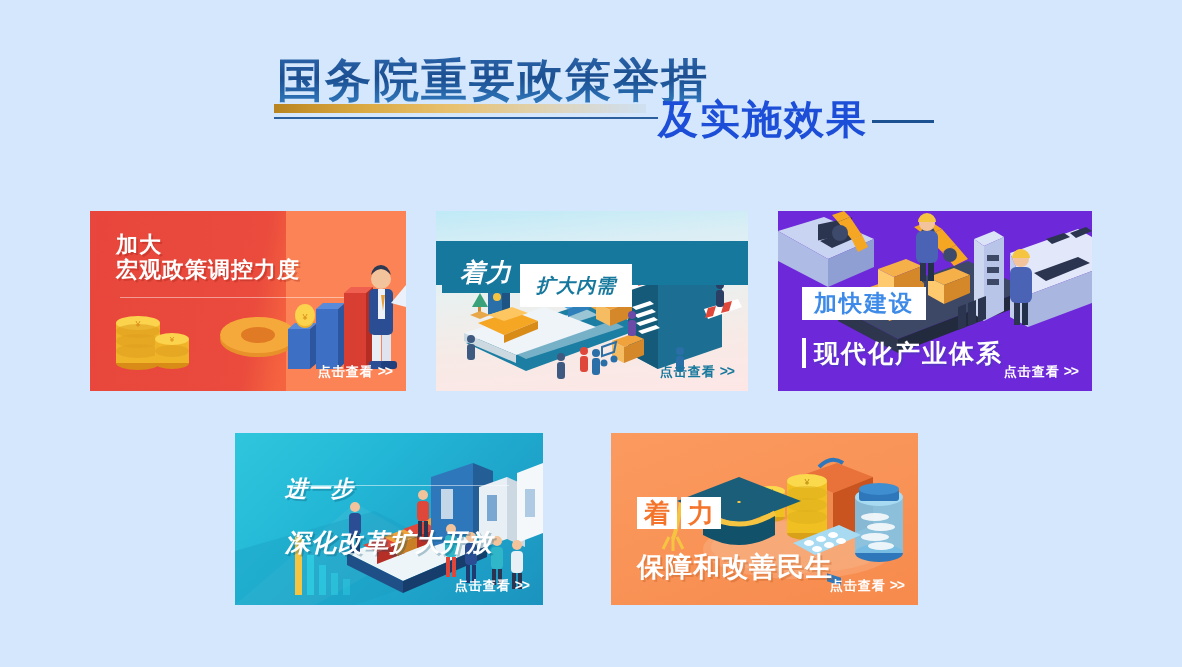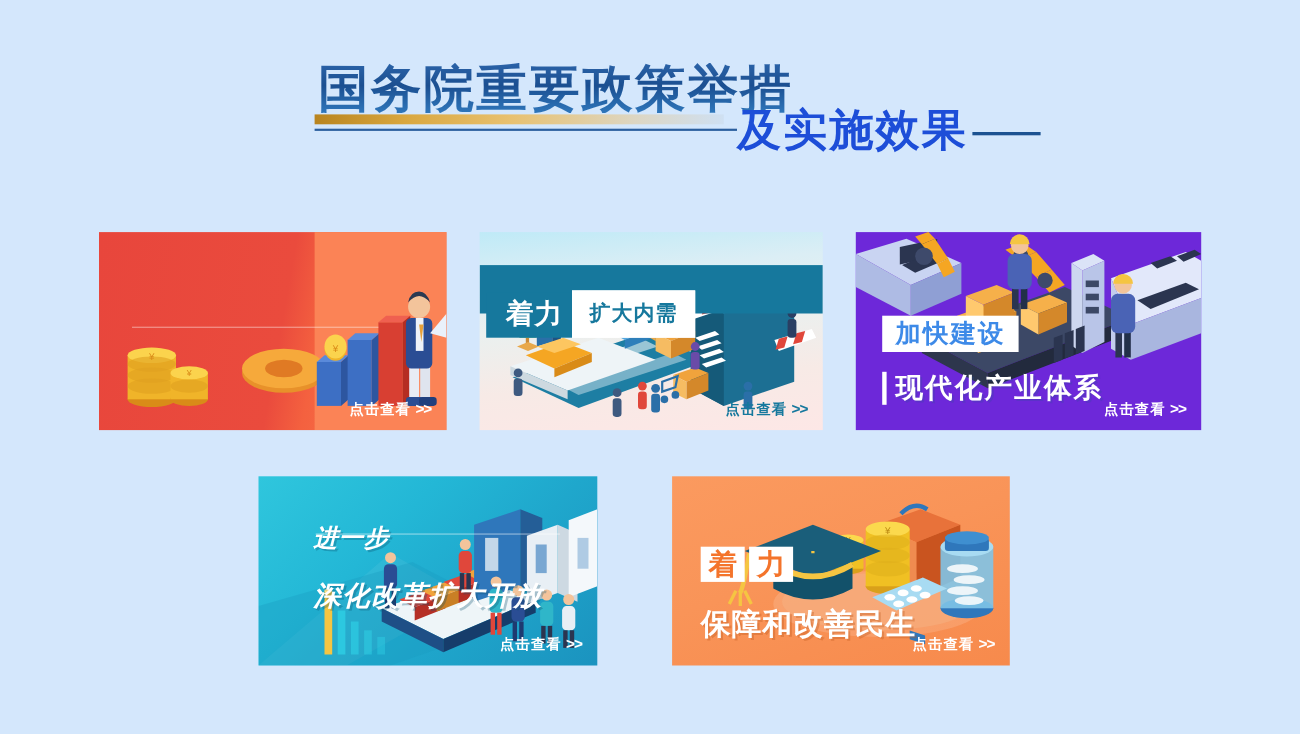--- a/index.html
+++ b/index.html
@@ -5,21 +5,21 @@
 <style>
   html,body{margin:0;padding:0;}
   body{
     width:1182px;height:667px;
     background:#d4e7fc;
     font-family:"Liberation Sans","DejaVu Sans",sans-serif;
     overflow:hidden;position:relative;
   }
 
   
-  #header{position:absolute;left:12px;top:0;width:1142px;height:185px;}
+  #header{position:absolute;left:0;top:0;width:1142px;height:185px;}
   #title-line1-wrap{position:absolute;left:277px;top:57px;}
   #title-line1{
     font-size:46px;font-weight:bold;letter-spacing:2px;line-height:1;
     background:linear-gradient(180deg,#2b63a8 0%,#1b4f91 45%,#2f77bb 100%);
     -webkit-background-clip:text;background-clip:text;color:#1f5596;
     -webkit-text-fill-color:transparent;
     text-shadow:0 0 0 rgba(0,0,0,0);
     white-space:nowrap;
   }
   #title-underline{
@@ -58,21 +58,21 @@
     background:linear-gradient(100deg,#e8463c 0%,#ea4b3d 52%,#f4613f 62%,#fb8356 100%);}
   #card-1 .card-title{left:26px;top:22px;}
   #card-1 .tl{font-size:22px;color:#fff;text-shadow:2px 2px 0 rgba(150,30,20,.30);}
   #c1-rule{position:absolute;z-index:6;left:30px;top:86px;width:224px;height:1px;
     background:rgba(255,255,255,.45);}
 
   
   #card-2{left:436px;top:211px;width:312px;height:180px;
     background:linear-gradient(175deg,#bfeaf7 0%,#dbeef5 22%,#eaf0ef 45%,#f7eae6 72%,#fde7e6 100%);}
   #c2-band{position:absolute;left:0;top:30px;width:100%;height:44px;background:#16789d;}
-  #card-2 .card-title{left:6px;top:26px;display:flex;align-items:flex-end;}
+  #card-2 .card-title{left:6px;top:26px;display:flex;align-items:center;font-style:italic;}
   #c2-a{background:#16789d;color:#ffffff;font-size:25px;font-weight:bold;
     padding:8px 8px 8px 18px;line-height:1;letter-spacing:1px;}
   #c2-b{background:#ffffff;color:#16789d;font-size:19px;font-weight:bold;
     padding:10px 14px;line-height:1;letter-spacing:1px;border:2px solid #ffffff;
     box-shadow:inset 0 0 0 2px #ffffff;margin-top:27px;}
   #card-2 .cta{color:#16789d;}
 
   
   #card-3{left:778px;top:211px;width:314px;height:180px;background:#6d28d9;}
   #card-3 .card-title{left:24px;top:76px;}
@@ -173,20 +173,24 @@
       <rect x="291" y="150" width="16" height="8" rx="3" fill="#203f7d"></rect>
       <rect x="279" y="78" width="24" height="46" rx="5" fill="#2a4d94"></rect>
       <rect x="288" y="78" width="7" height="30" fill="#eef2f8"></rect>
       <polygon points="291,84 295,84 293,100" fill="#e8a13a"></polygon>
       <circle cx="291" cy="68" r="10" fill="#f3c49b"></circle>
       <path d="M281 64 q10 -12 20 0 q-3 -10 -10 -10 q-8 0 -10 10z" fill="#2b3a52"></path>
       <polygon points="301,92 316,74 316,96" fill="#eaf1fb"></polygon>
     </g>
   </svg>
 
+  <div class="card-title">
+    <span class="tl">加大</span>
+    <span class="tl">宏观政策调控力度</span>
+  </div>
   <div id="c1-rule"></div>
   <div class="cta">
     <span>点击查看</span><span class="arrows">&gt;&gt;</span>
   </div>
 </div>
 
 <div class="card" id="card-2">
   <svg class="art-svg" viewBox="0 0 312 180" preserveAspectRatio="none">
 
     <polygon points="30,132 150,92 210,116 90,160" fill="#1d7ea3"></polygon>

